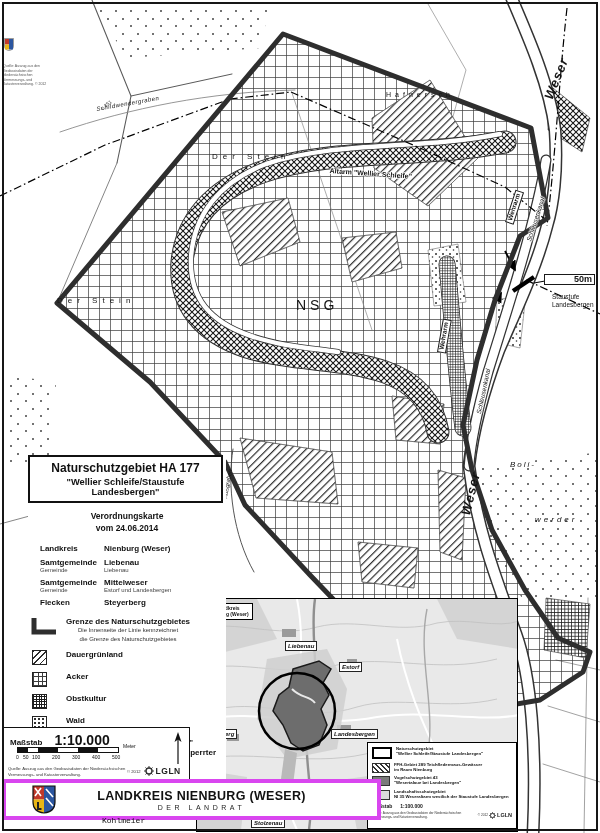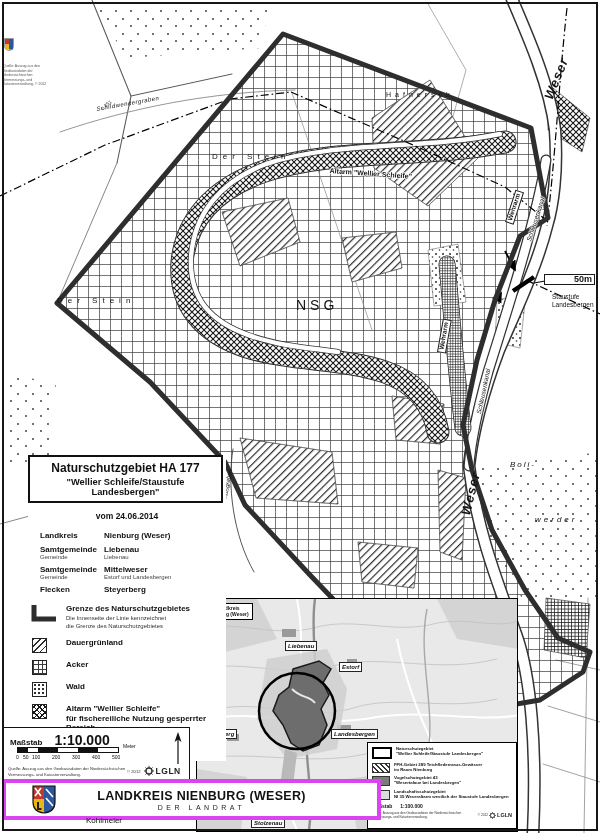--- a/index.html
+++ b/index.html
@@ -27,21 +27,21 @@
   .lg{margin-top:10px;padding-left:2px;}
   .lgrow{display:flex;align-items:flex-start;margin-top:7px;gap:8px;}
   .lgsym{width:28px;flex:0 0 28px;display:flex;justify-content:flex-start;}
   .sw{width:13px;height:13px;border:1px solid #222;background-color:#fff;margin-left:2px;}
   .sw-diag{background-image:repeating-linear-gradient(135deg,#2c2c2c 0 1.2px,transparent 1.2px 4.5px);}
   .sw-grid{background-image:repeating-linear-gradient(0deg,#3d3d3d 0 1px,transparent 1px 4.5px),repeating-linear-gradient(90deg,#3d3d3d 0 1px,transparent 1px 4.5px);}
   .sw-dense{background-image:repeating-linear-gradient(0deg,#1c1c1c 0 1px,transparent 1px 2.8px),repeating-linear-gradient(90deg,#1c1c1c 0 1px,transparent 1px 2.8px);}
   .sw-dots{background-image:radial-gradient(#2f2f2f 0.9px,transparent 1px);background-size:4px 4px;}
   .sw-diamond{background-image:repeating-linear-gradient(45deg,#161616 0 1px,transparent 1px 4px),repeating-linear-gradient(-45deg,#161616 0 1px,transparent 1px 4px);}
   .sw-fine{background-image:repeating-linear-gradient(0deg,#101010 0 0.8px,transparent 0.8px 2.3px),repeating-linear-gradient(90deg,#101010 0 0.8px,transparent 0.8px 2.3px);}
-  .lgtxt{font-size:8px;font-weight:bold;line-height:1.2;}
+  .lgtxt{font-size:8px;font-weight:bold;line-height:1.2;text-align:center;}
   .lgsub{font-size:6px;font-weight:normal;color:#333;line-height:1.25;margin-top:1px;}
 
   
   .scalebox{position:absolute;left:2px;top:727px;width:186px;height:51px;border:1.5px solid #111;background:#fff;z-index:3;}
   .srow1{display:flex;gap:12px;padding:4px 0 0 7px;align-items:baseline;}
   .slab{font-size:8px;font-weight:bold;}
   .sval{font-size:14px;font-weight:bold;}
   .sbar{position:absolute;left:14px;top:19px;width:100px;height:4px;border:1px solid #111;
         background:linear-gradient(90deg,#111 0 10px,#fff 10px 20px,#111 20px 40px,#fff 40px 60px,#111 60px 80px,#fff 80px 100px);}
   .sticks{position:absolute;left:14px;top:26px;width:110px;height:6px;font-size:5px;}
@@ -53,21 +53,21 @@
   .lglntxt{font-size:8.5px;font-weight:bold;letter-spacing:.5px;color:#222;}
   .narrow{position:absolute;right:5px;top:4px;}
 
   
   .footer{position:absolute;left:2px;top:779px;width:371px;height:33px;border:4px solid #d946ef;background:#fff;z-index:4;
           display:flex;align-items:center;}
   .crest{margin-left:26px;flex:0 0 auto;}
   .fcenter{flex:1;text-align:center;padding-right:30px;}
   .fauth{font-size:12.5px;font-weight:bold;letter-spacing:.3px;}
   .fsub{font-size:7px;letter-spacing:3.5px;color:#222;margin-top:1px;}
-  .author{position:absolute;left:86px;top:816px;font-size:8px;z-index:4;}
+  .author{position:absolute;left:102px;top:816px;font-size:8px;z-index:4;font-family:Liberation Mono, monospace;}
 
   
   .cnote{position:absolute;left:3px;top:64px;font-size:3.5px;color:#555;line-height:1.3;z-index:1;width:44px;}
   .cemblem{position:absolute;left:4px;top:38px;z-index:1;}
 
   
   .inset{position:absolute;left:196px;top:598px;width:322px;height:234px;border:1.5px solid #000;
          background:#e9e9e9;z-index:2;overflow:hidden;box-sizing:border-box;}
   .ibox{position:absolute;background:#fff;border:1px solid #000;text-align:center;font-size:5px;font-weight:bold;
         line-height:1.25;padding:1px 3px;z-index:2;}
@@ -365,20 +365,21 @@
       </div>
     </div>
   </div>
 
   <div class="panel">
     <div class="title-box">
       <div class="t1">Naturschutzgebiet HA 177</div>
       <div class="t2">"Wellier Schleife/Staustufe Landesbergen"</div>
     </div>
     <div class="vk">
+      <div>Verordnungskarte</div>
       <div>vom 24.06.2014</div>
     </div>
 
     <div class="admin">
       <div class="arow">
         <div class="k">Landkreis</div>
         <div class="v">Nienburg (Weser)</div>
       </div>
       <div class="arow">
         <div class="k">Samtgemeinde</div>
@@ -419,20 +420,26 @@
         <div class="lgsym">
             <div class="sw sw-diag"></div>
           </div>
         <div class="lgtxt">Dauergrünland</div>
       </div>
       <div class="lgrow">
         <div class="lgsym">
             <div class="sw sw-grid"></div>
           </div>
         <div class="lgtxt">Acker</div>
+      </div>
+      <div class="lgrow">
+        <div class="lgsym">
+            <div class="sw sw-dense"></div>
+          </div>
+        <div class="lgtxt">Obstkultur</div>
       </div>
       <div class="lgrow">
         <div class="lgsym">
             <div class="sw sw-dots"></div>
           </div>
         <div class="lgtxt">Wald</div>
       </div>
       <div class="lgrow">
         <div class="lgsym">
             <div class="sw sw-diamond"></div>

